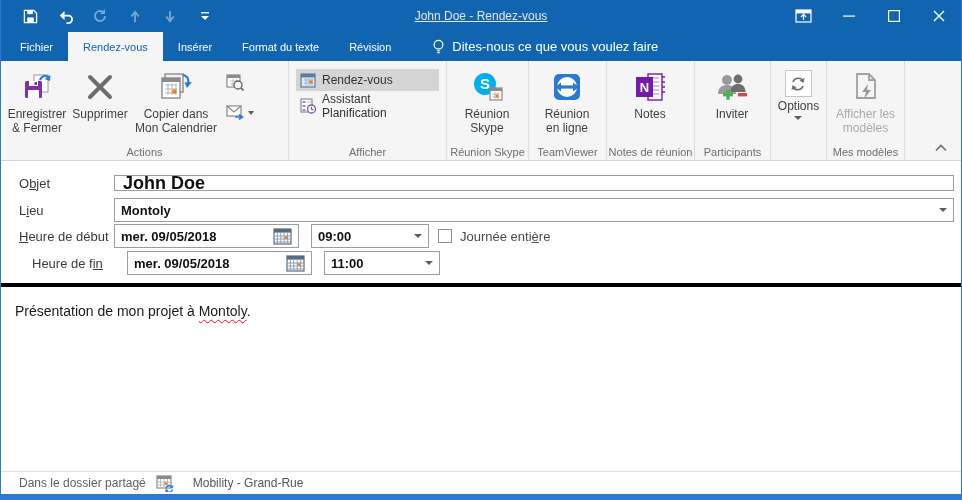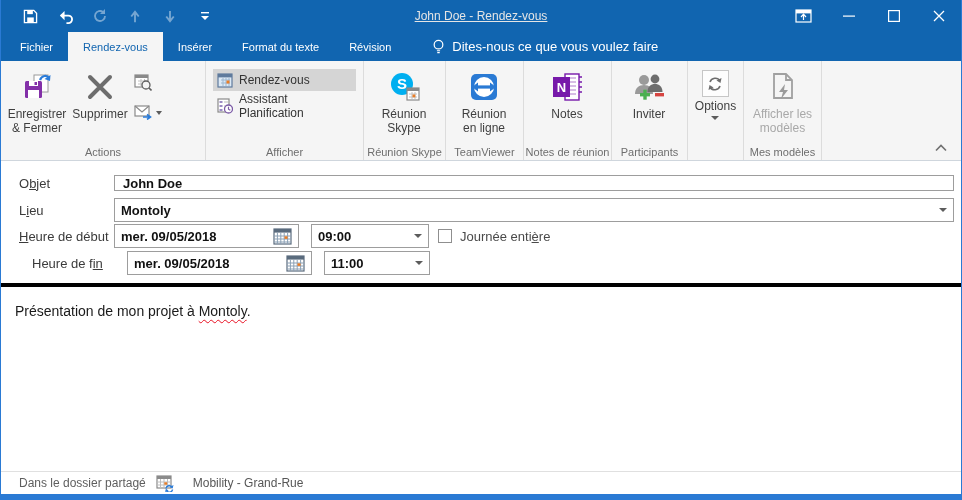--- a/index.html
+++ b/index.html
@@ -40,21 +40,21 @@
   .menubtn .icbox { width:27px; height:27px; border:1px solid #c6c6c6; background:#fdfdfd; display:flex; align-items:center; justify-content:center; }
   .caret { width:0; height:0; border-left:4px solid transparent; border-right:4px solid transparent; border-top:4px solid #5c5c5c; }
   .caret.mini { border-left-width:3px; border-right-width:3px; border-top-width:4px; }
   .collapse-chevron { position:absolute; right:14px; bottom:8px; }
   .ribbon-tail { flex:1; border-right:none; position:relative; }
   
   .formarea { position:absolute; left:0; top:162px; width:100%; height:121px; background:#fff; }
   .frow { position:absolute; height:24px; display:flex; align-items:center; }
   .flabel { position:absolute; left:18px; font-size:13px; color:#3b3b3b; }
   .flabel u { text-decoration:underline; }
-  .finput { position:absolute; border:1px solid #9d9d9d; background:#fff; height:16px; font-family:"Liberation Sans",sans-serif; font-size:13px; font-weight:bold; color:#111; padding:6px 8px; outline:none; }
+  .finput { position:absolute; border:1px solid #9d9d9d; background:#fff; height:16px; font-family:"Liberation Sans",sans-serif; font-size:18px; font-weight:bold; color:#111; padding:6px 8px; outline:none; }
   .fakefield { position:absolute; border:1px solid #9d9d9d; background:#fff; height:24px; display:flex; align-items:center; font-size:13px; font-weight:bold; color:#111; padding:0 6px; }
   .fakefield .val { flex:1; }
   .combo-arrow-abs { position:absolute; top:0; right:6px; height:100%; display:flex; align-items:center; }
   .chk { position:absolute; width:14px; height:14px; border:1px solid #8f8f8f; background:#fff; }
   .chklabel { position:absolute; font-size:13px; color:#4a4a4a; }
   
   .bodyarea { position:absolute; left:0; top:283px; width:100%; height:188px; background:#fff; border-top:4px solid #000000; }
   .bodytext { position:absolute; left:14px; top:16px; font-size:14px; color:#1a1a1a; }
   .misspell { text-decoration:underline; text-decoration-style:wavy; text-decoration-color:#e81123; text-decoration-thickness:1px; text-underline-offset:3px; }
   
@@ -145,21 +145,21 @@
             <circle cx="6.5" cy="6" r="4.6" fill="none" stroke="#fff" stroke-width="1.3"></circle>
             <path d="M4.8 12.5 h3.4 M5.2 14.5 h2.6" stroke="#fff" stroke-width="1.2"></path>
           </svg>
       </span>
       <span>Dites-nous ce que vous voulez faire</span>
     </div>
   </div>
 
   <div class="ribbon">
 
-    <div class="rgroup" style="width:205px">
+    <div class="rgroup" style="width:288px">
       <div class="bigbtn" style="width:66px">
         <div class="ic">
           <svg width="32" height="32" viewBox="0 0 32 32">
             <rect x="13" y="4" width="14" height="17" fill="#fff" stroke="#9a9a9a"></rect>
             <rect x="4" y="10" width="17" height="17" rx="1.5" fill="#8330a8"></rect>
             <rect x="8" y="10" width="9" height="5" fill="#fff"></rect>
             <rect x="13.5" y="11" width="2.5" height="3" fill="#8330a8"></rect>
             <rect x="7" y="19" width="11" height="8" fill="#fff"></rect>
             <path d="M19 9 C21 4 26 4 28 7" fill="none" stroke="#2b7cd9" stroke-width="2.2"></path>
             <path d="M29.5 4 L29 10 L23.5 8z" fill="#2b7cd9"></path>
@@ -168,20 +168,35 @@
         <div class="blabel">Enregistrer
 &amp; Fermer</div>
       </div>
       <div class="bigbtn" style="width:60px">
         <div class="ic">
           <svg width="28" height="28" viewBox="0 0 28 28">
               <path d="M4 4 L24 24 M24 4 L4 24" stroke="#6d6d6d" stroke-width="4" stroke-linecap="round"></path>
             </svg>
         </div>
         <div class="blabel">Supprimer</div>
+      </div>
+      <div class="bigbtn" style="width:92px">
+        <div class="ic">
+          <svg width="34" height="32" viewBox="0 0 34 32">
+            <rect x="6" y="3" width="18" height="18" fill="#f2f2f2" stroke="#8a8a8a" stroke-width="1.4"></rect>
+            <rect x="3" y="7" width="18" height="20" fill="#fff" stroke="#8a8a8a" stroke-width="1.4"></rect>
+            <rect x="3" y="7" width="18" height="4" fill="#8a8a8a"></rect>
+            <path d="M6 14 h12 M6 18 h12 M6 22 h12 M9 12 v12 M13 12 v12 M17 12 v12" stroke="#b5b5b5" stroke-width="1"></path>
+            <rect x="13.5" y="18.5" width="4" height="4" fill="#e97d26"></rect>
+            <path d="M24 4 C29 5 30 9 29 13" fill="none" stroke="#2b7cd9" stroke-width="2.2"></path>
+            <path d="M33 11 L28 17 L25.5 11.5z" fill="#2b7cd9"></path>
+          </svg>
+        </div>
+        <div class="blabel">Copier dans
+Mon Calendrier</div>
       </div>
       <div class="smallcol">
         <div class="smallbtn">
           <svg width="18" height="18" viewBox="0 0 18 18">
               <rect x="1" y="2" width="13" height="12" fill="#fff" stroke="#8a8a8a" stroke-width="1.2"></rect>
               <rect x="1" y="2" width="13" height="3" fill="#8a8a8a"></rect>
               <path d="M4 8 h8 M4 11 h8 M7 6 v8 M10.5 6 v8" stroke="#c0c0c0"></path>
               <circle cx="12" cy="12" r="4" fill="#f4f4f4" stroke="#5f5f5f" stroke-width="1.3"></circle>
               <path d="M15 15 L17.5 17.5" stroke="#5f5f5f" stroke-width="1.6"></path>
             </svg>
@@ -382,21 +397,21 @@
         <span class="val">mer. 09/05/2018</span>
         <span>
           <svg width="19" height="17" viewBox="0 0 19 17">
               <rect x="1" y="1" width="17" height="15" fill="#fff" stroke="#5a6b7d" stroke-width="1.2"></rect>
               <rect x="1" y="1" width="17" height="3.6" fill="#5a6b7d"></rect>
               <path d="M1 8 h17 M1 11 h17 M1 14 h17 M4.4 4.6 V16 M7.8 4.6 V16 M11.2 4.6 V16 M14.6 4.6 V16" stroke="#8ba0b5" stroke-width="1"></path>
               <rect x="11.5" y="8.3" width="3" height="2.6" fill="#e97d26"></rect>
             </svg>
         </span>
       </div>
-      <div class="fakefield" style="left:310px; width:106px;">
+      <div class="fakefield" style="left:310px; width:116px;">
         <span class="val">11:00</span>
         <span class="caret"></span>
       </div>
     </div>
   </div>
 
   <div class="bodyarea">
     <div class="bodytext">
       <span>Présentation de mon projet à </span><span class="misspell">Montoly</span><span>.</span>
     </div>

